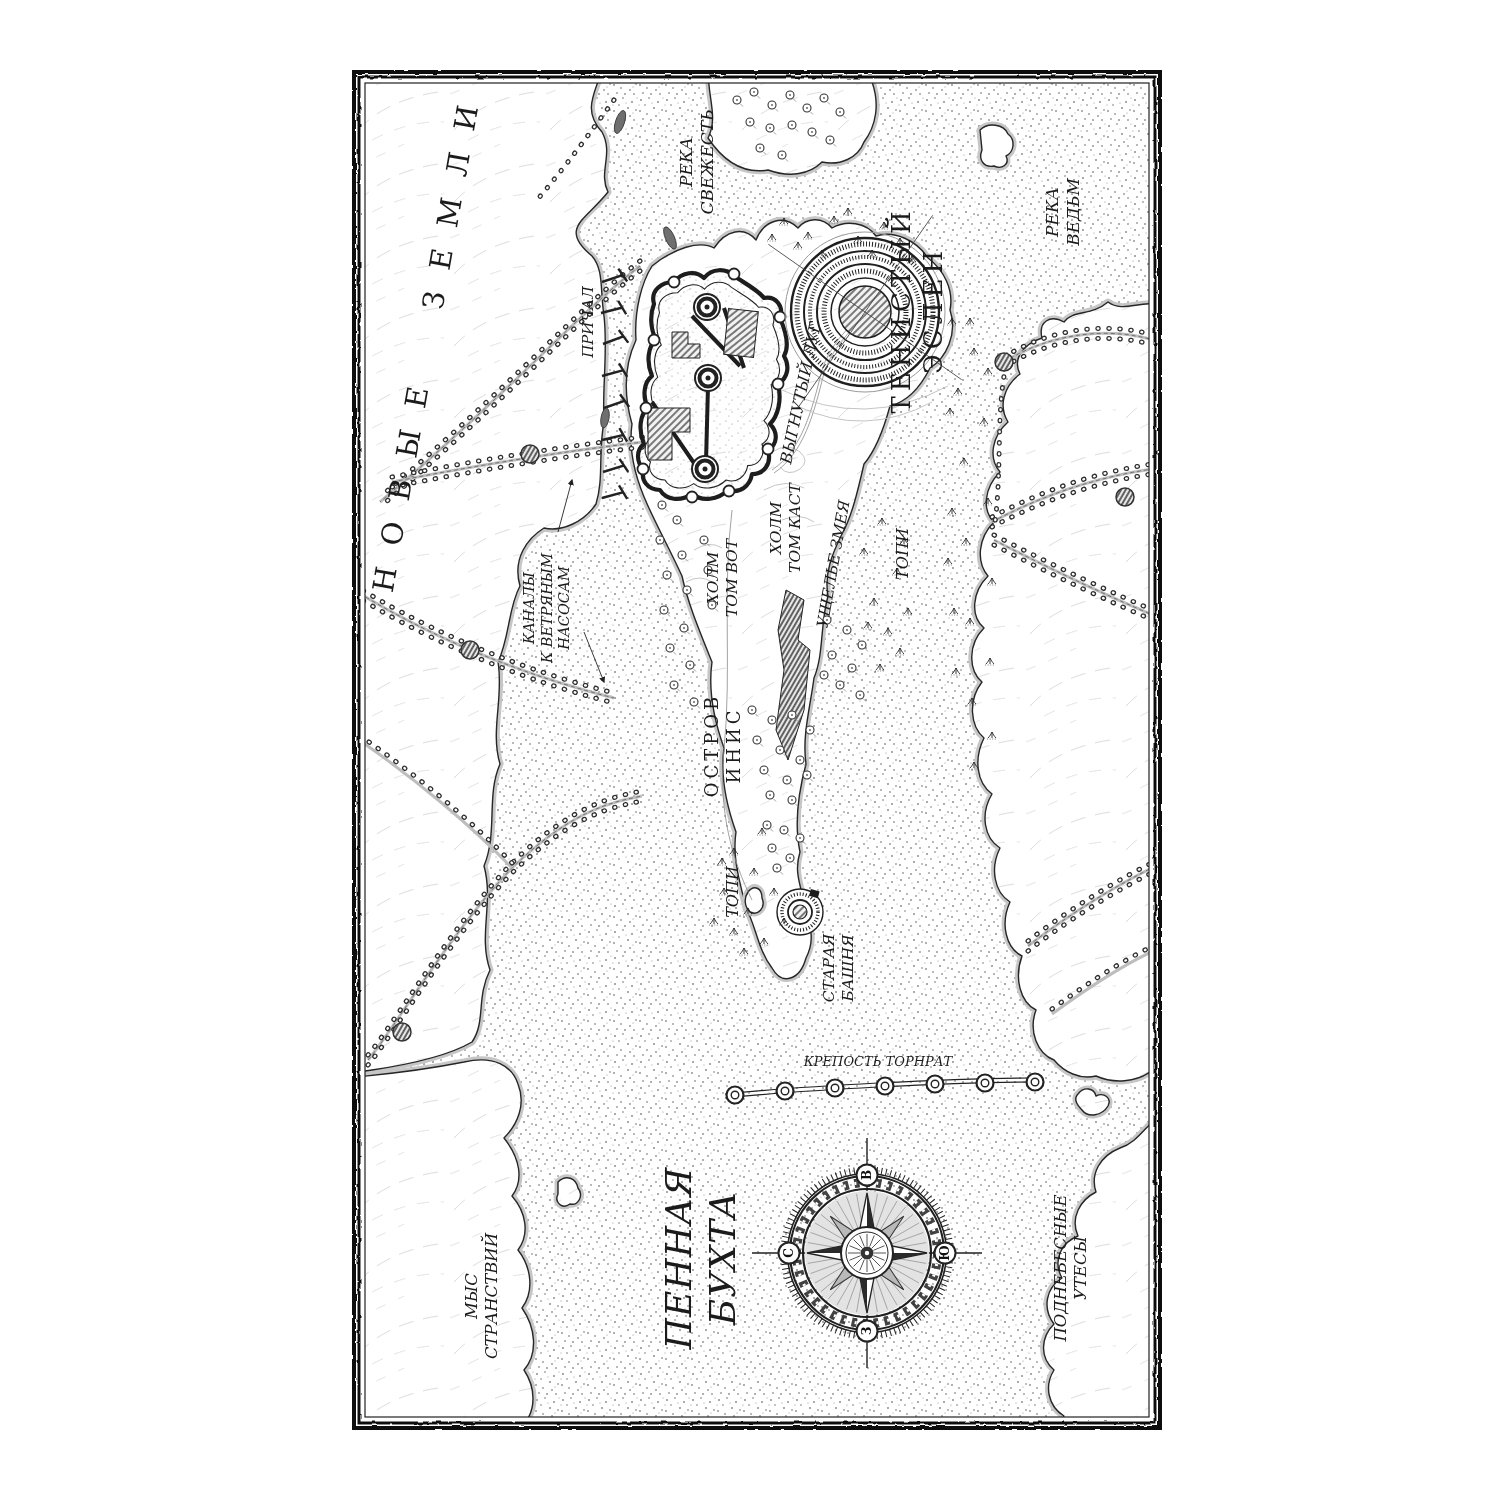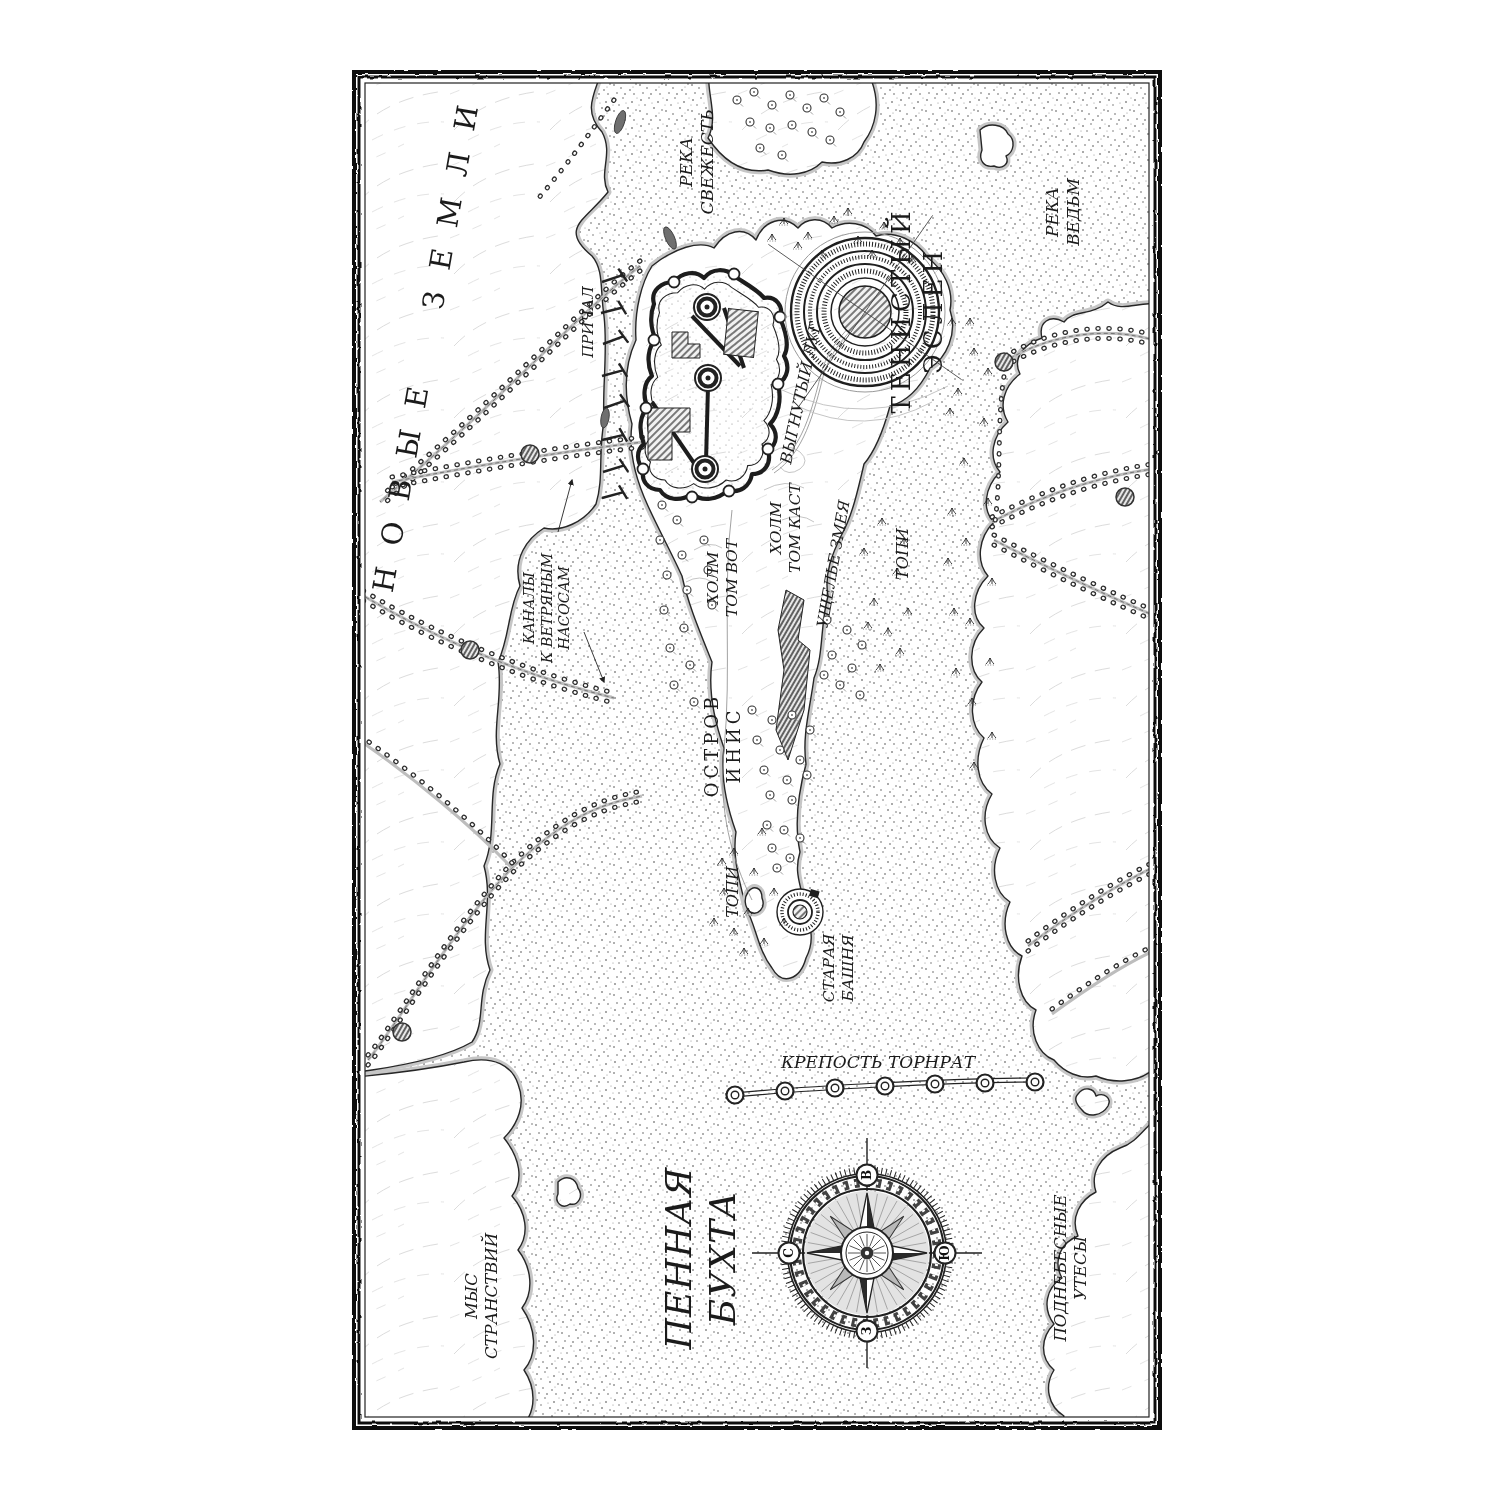--- a/index.html
+++ b/index.html
@@ -585,21 +585,21 @@
   <div class="lbl it" style="left:482px;top:494px;font-size:15.5px;transform:translate(-50%,-50%) rotate(-80deg);">УЩЕЛЬЕ ЗМЕЯ</div>
   <div class="lbl it" style="left:551px;top:484px;font-size:16px;">ТОПИ</div>
   <div class="lbl it" style="left:196px;top:538px;font-size:14.5px;">КАНАЛЫ
 К ВЕТРЯНЫМ
 НАСОСАМ</div>
   <div class="lbl" style="left:371px;top:675px;font-size:18px;letter-spacing:4px;">ОСТРОВ
 ИНИС</div>
   <div class="lbl it" style="left:381px;top:822px;font-size:16px;">ТОПИ</div>
   <div class="lbl it" style="left:487px;top:898px;font-size:15.5px;">СТАРАЯ
 БАШНЯ</div>
-  <div class="lbl it" style="left:526px;top:992px;font-size:17px;transform:translate(-50%,-50%);">КРЕПОСТЬ ТОРНРАТ</div>
+  <div class="lbl it" style="left:526px;top:992px;font-size:13px;transform:translate(-50%,-50%);">КРЕПОСТЬ ТОРНРАТ</div>
   <div class="lbl it" style="left:349px;top:1188px;font-size:36px;letter-spacing:1px;">ПЕННАЯ
 БУХТА</div>
   <div class="lbl it" style="left:130px;top:1226px;font-size:16.5px;">МЫС
 СТРАНСТВИЙ</div>
   <div class="lbl it" style="left:719px;top:1198px;font-size:16.5px;">ПОДНЕБЕСНЫЕ
 УТЕСЫ</div>
 
   <div class="cmp" style="left:437px;top:1183px;">С</div>
   <div class="cmp" style="left:515px;top:1105px;">В</div>
   <div class="cmp" style="left:593px;top:1183px;">Ю</div>

